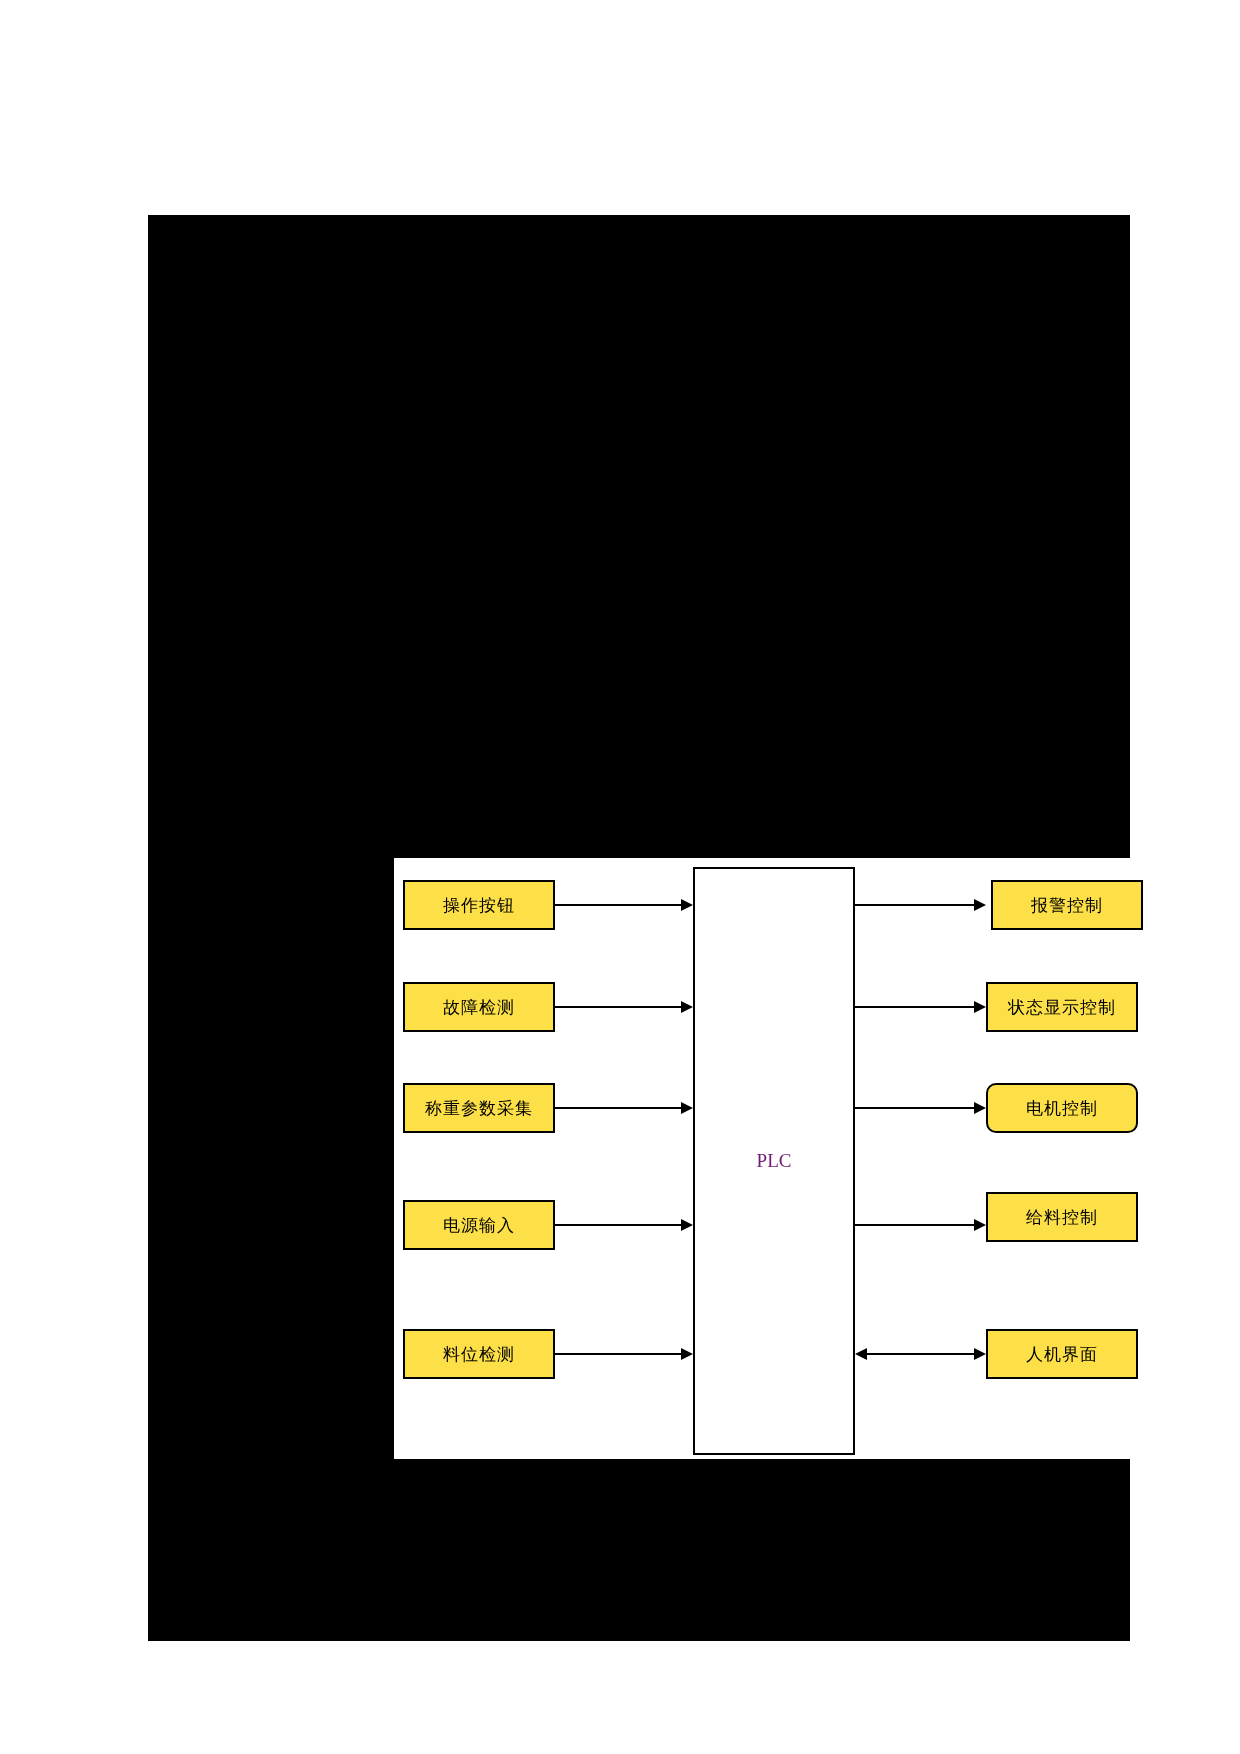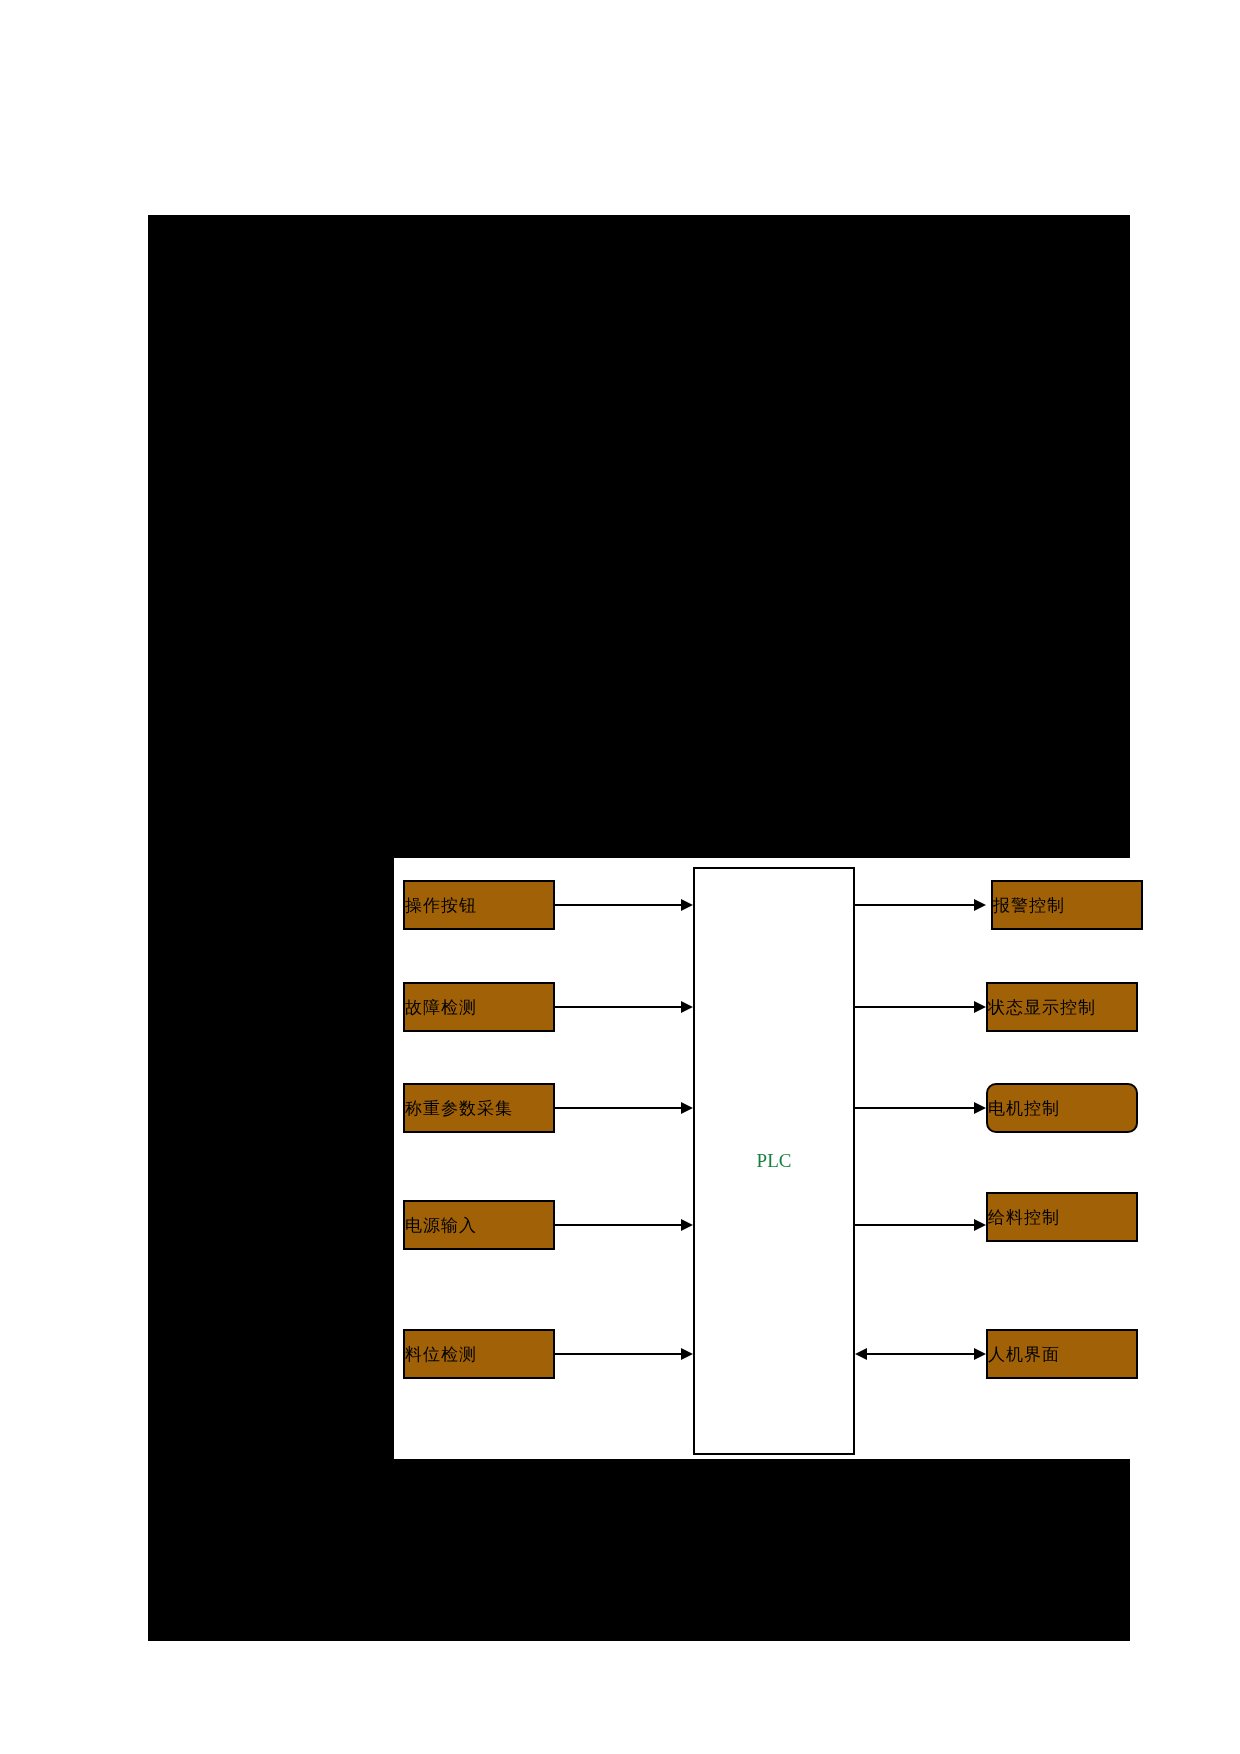--- a/index.html
+++ b/index.html
@@ -31,44 +31,44 @@
     top: 643px;
     width: 760px;
     height: 601px;
     background: #ffffff;
   }
   .block {
     position: absolute;
     width: 152px;
     height: 50px;
     border: 2px solid #000000;
-    background: #a16207;
+    background: #fde047;
     box-sizing: border-box;
     display: flex;
     align-items: center;
-    justify-content: flex-start;
+    justify-content: center;
     font-size: 17px;
     color: #000000;
     letter-spacing: 1px;
     white-space: nowrap;
   }
   .plc-box {
     position: absolute;
     left: 299px;
     top: 9px;
     width: 162px;
     height: 588px;
     border: 2px solid #000000;
     background: #ffffff;
     box-sizing: border-box;
     display: flex;
     align-items: center;
     justify-content: center;
     font-size: 19px;
-    color: #15803d;
+    color: #701a75;
   }
   .arrow {
     position: absolute;
     height: 12px;
   }
   .arrow .shaft {
     position: absolute;
     top: 5px;
     height: 2px;
     background: #000000;

